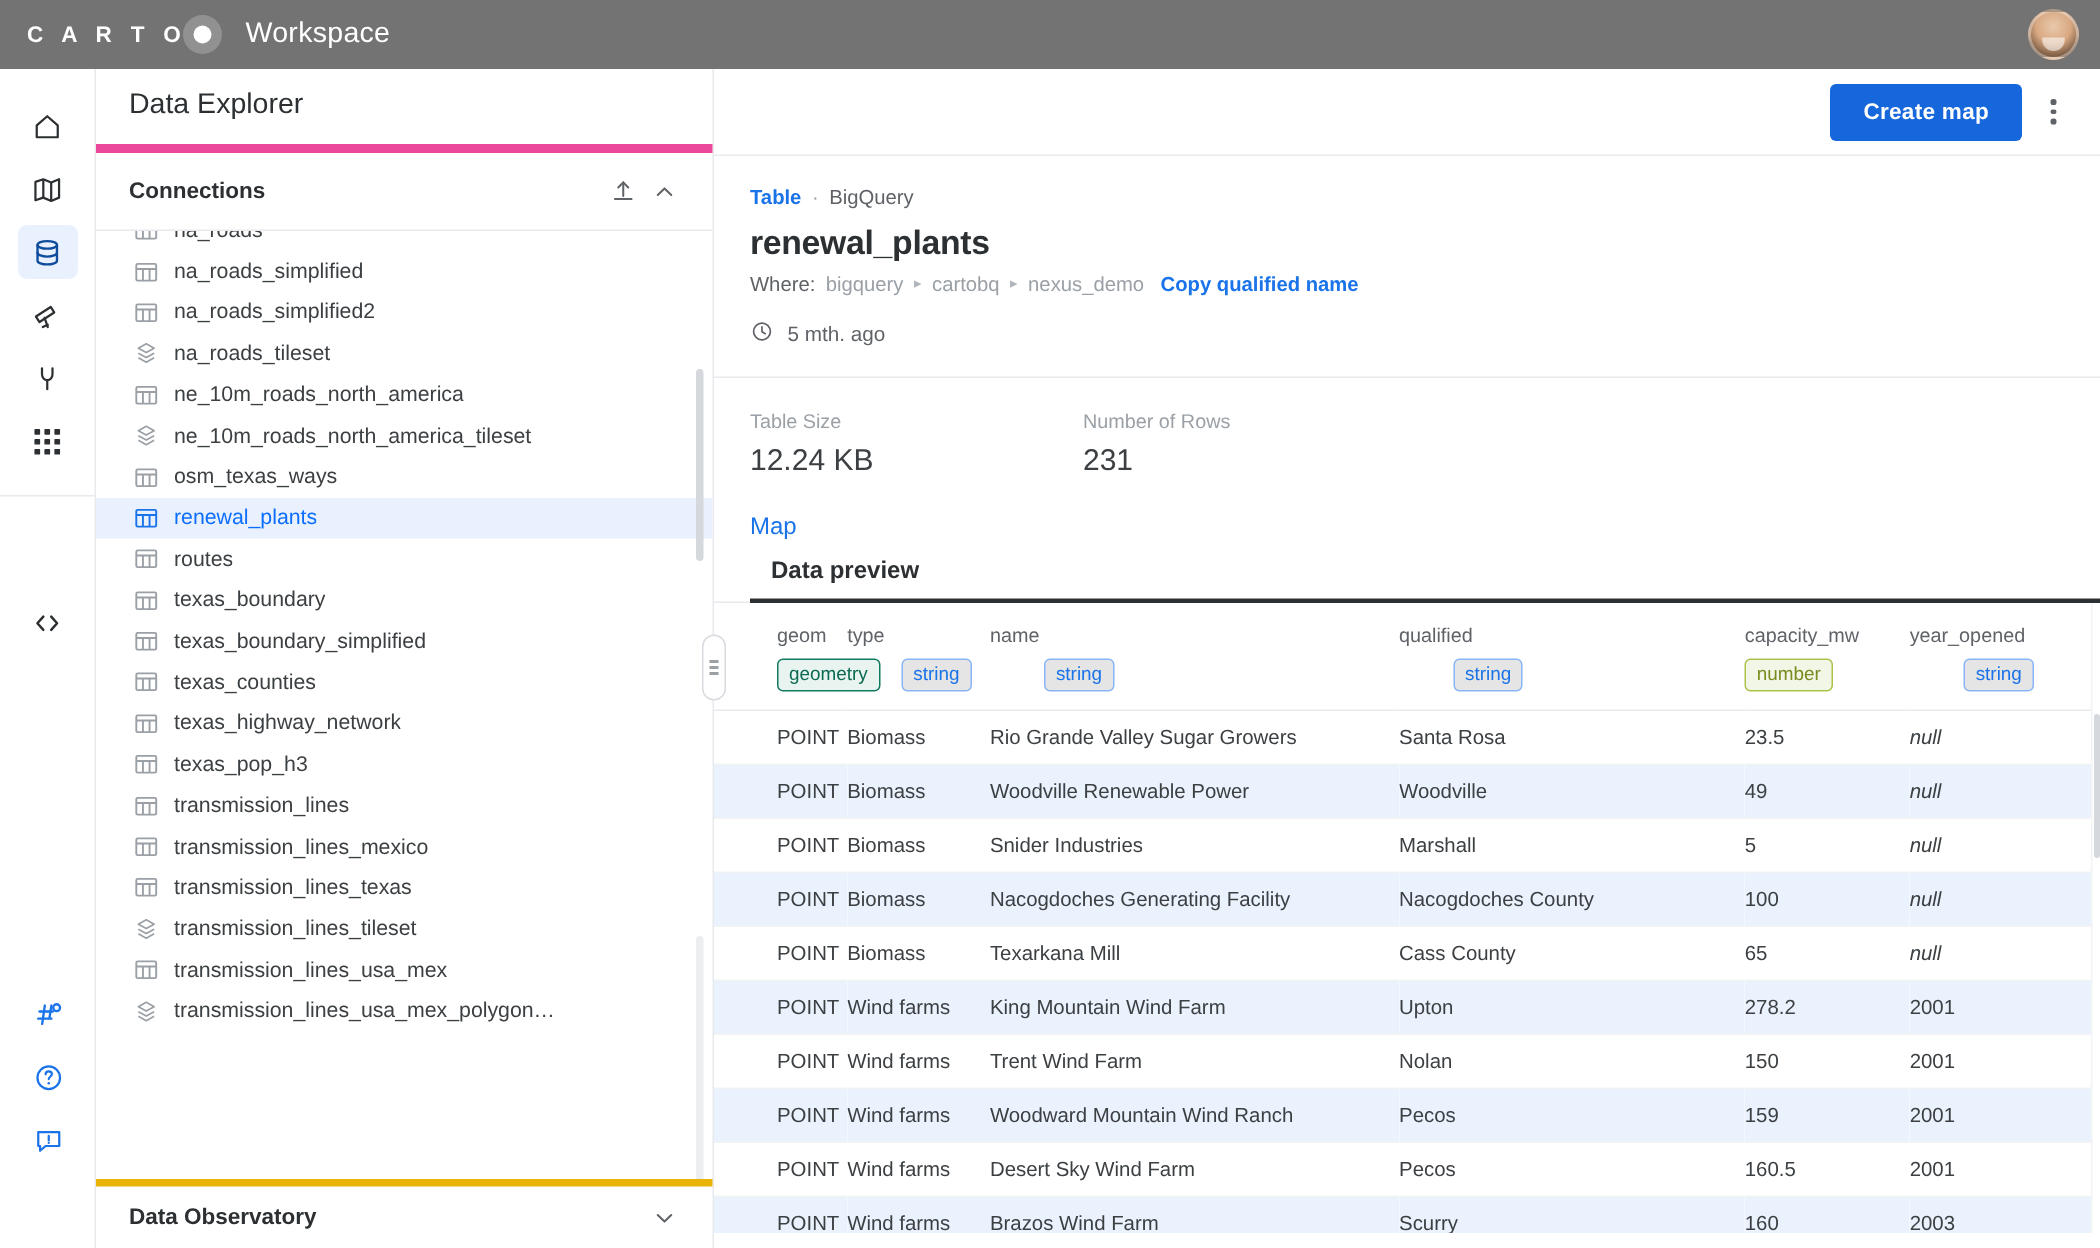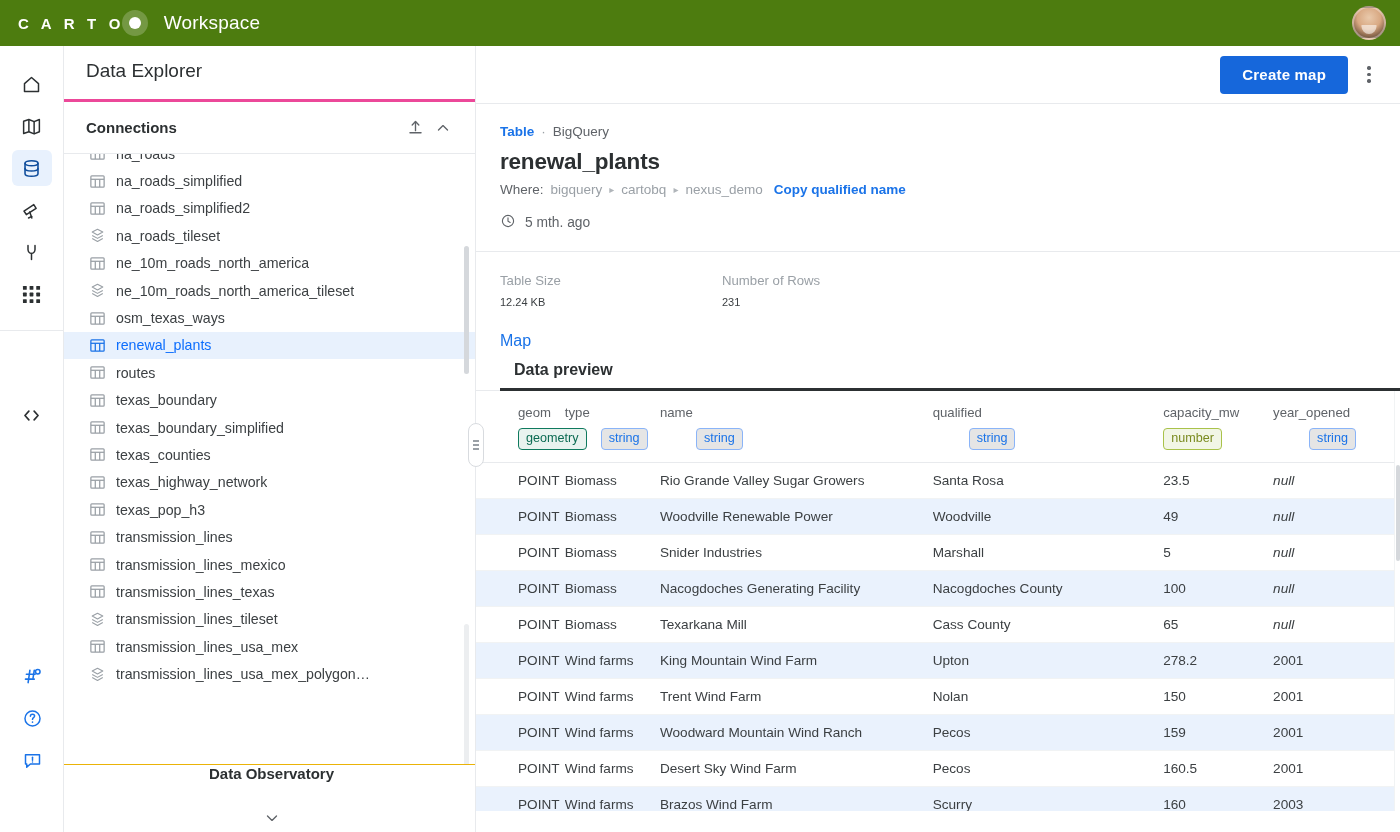--- a/index.html
+++ b/index.html
@@ -9,21 +9,21 @@
     font-family: "Liberation Sans", "DejaVu Sans", sans-serif;
     background: #ffffff;
     overflow: hidden;
     color: #2c3032;
   }
 
   
   .topbar {
     position: absolute; top: 0; left: 0;
     width: 1400px; height: 46px;
-    background: #4d7c0f;
+    background: #737373;
     display: flex; 
   }
   .logo-wrap { display: flex; align-items: center; margin-left: 18px; }
   .logo-carto {
     color: #fff; font-size: 15px; font-weight: 700; letter-spacing: 4.2px;
     display: flex; align-items: center;
   }
   .logo-dot-outer {
     width: 26px; height: 26px; border-radius: 50%;
     background: rgba(255,255,255,0.22);
@@ -67,21 +67,21 @@
   
   .panel {
     position: absolute; top: 46px; left: 64px;
     width: 412px; height: 786px;
     background: #fff; border-right: 1px solid #e8eaed;
     display: flex; flex-direction: column;
   }
   .panel-title {
     height: 56px; display: flex; align-items: center;
     padding: 0 0 3px 22px; font-size: 19px; font-weight: 400; color: #2c3032;
-    border-bottom: 3px solid #ec4899;
+    border-bottom: 6px solid #ec4899;
   }
   .section-head {
     height: 52px; display: flex; align-items: center;
     padding: 0 18px 0 22px; border-bottom: 1px solid #e8eaed; position: relative;
   }
   .section-head .label { font-size: 15px; font-weight: 600; color: #2c3032; flex: 1; }
   .head-icon { width: 28px; height: 28px; display: flex; align-items: center; justify-content: center; cursor: pointer; }
 
   .tree {
     flex: 1; overflow: hidden; position: relative; padding-top: 2px;
@@ -102,22 +102,22 @@
   .tree-scroll {
     position: absolute; right: 6px; top: 92px;
     width: 5px; height: 128px; background: #d5d8dc; border-radius: 3px;
   }
   .tree-scroll2 {
     position: absolute; right: 6px; top: 470px;
     width: 5px; height: 250px; background: #eceef0; border-radius: 3px;
   }
 
   .panel-foot {
-    height: 68px; border-top: 1px solid #eab308;
-    display: flex; align-items: center; padding: 0 18px 0 22px; flex-direction: column;
+    height: 46px; border-top: 5px solid #eab308;
+    display: flex; align-items: center; padding: 0 18px 0 22px;
   }
   .panel-foot .label { flex: 1; font-size: 15px; font-weight: 600; color: #2c3032; }
 
   
   .resize-grip {
     position: absolute; left: 468px; top: 423px;
     width: 16px; height: 44px; border-radius: 8px;
     background: #fff; border: 1px solid #d8dbdf;
     display: flex; flex-direction: column; align-items: center; justify-content: center; gap: 2.5px;
     z-index: 6; cursor: col-resize;
@@ -163,21 +163,21 @@
   .where .w-copy { color: #1a73e8; font-weight: 600; cursor: pointer; margin-left: 4px; }
   .updated {
     margin-top: 16px; display: flex; align-items: center; gap: 9px;
     font-size: 13.8px; color: #5f6368;
   }
 
   .stats-sep { height: 1px; background: #e8eaed; margin-top: 19px; }
   .stats { display: flex; padding: 21px 0 0 24px; align-items: flex-end; }
   .stat { width: 222px; }
   .stat .s-lbl { font-size: 13.2px; color: #9aa0a6; }
-  .stat .s-val { font-size: 11px; color: #3c4043; margin-top: 8px; }
+  .stat .s-val { font-size: 20px; color: #3c4043; margin-top: 8px; }
 
   .tabs {
     display: flex; gap: 0; padding-left: 24px; margin-top: 24px;
     border-bottom: 1px solid #e8eaed;
     flex-direction: column;
   }
   .tab {
     padding: 0 14px 11px 14px; font-size: 16px; cursor: pointer;
     position: relative; font-weight: 400;
   }

